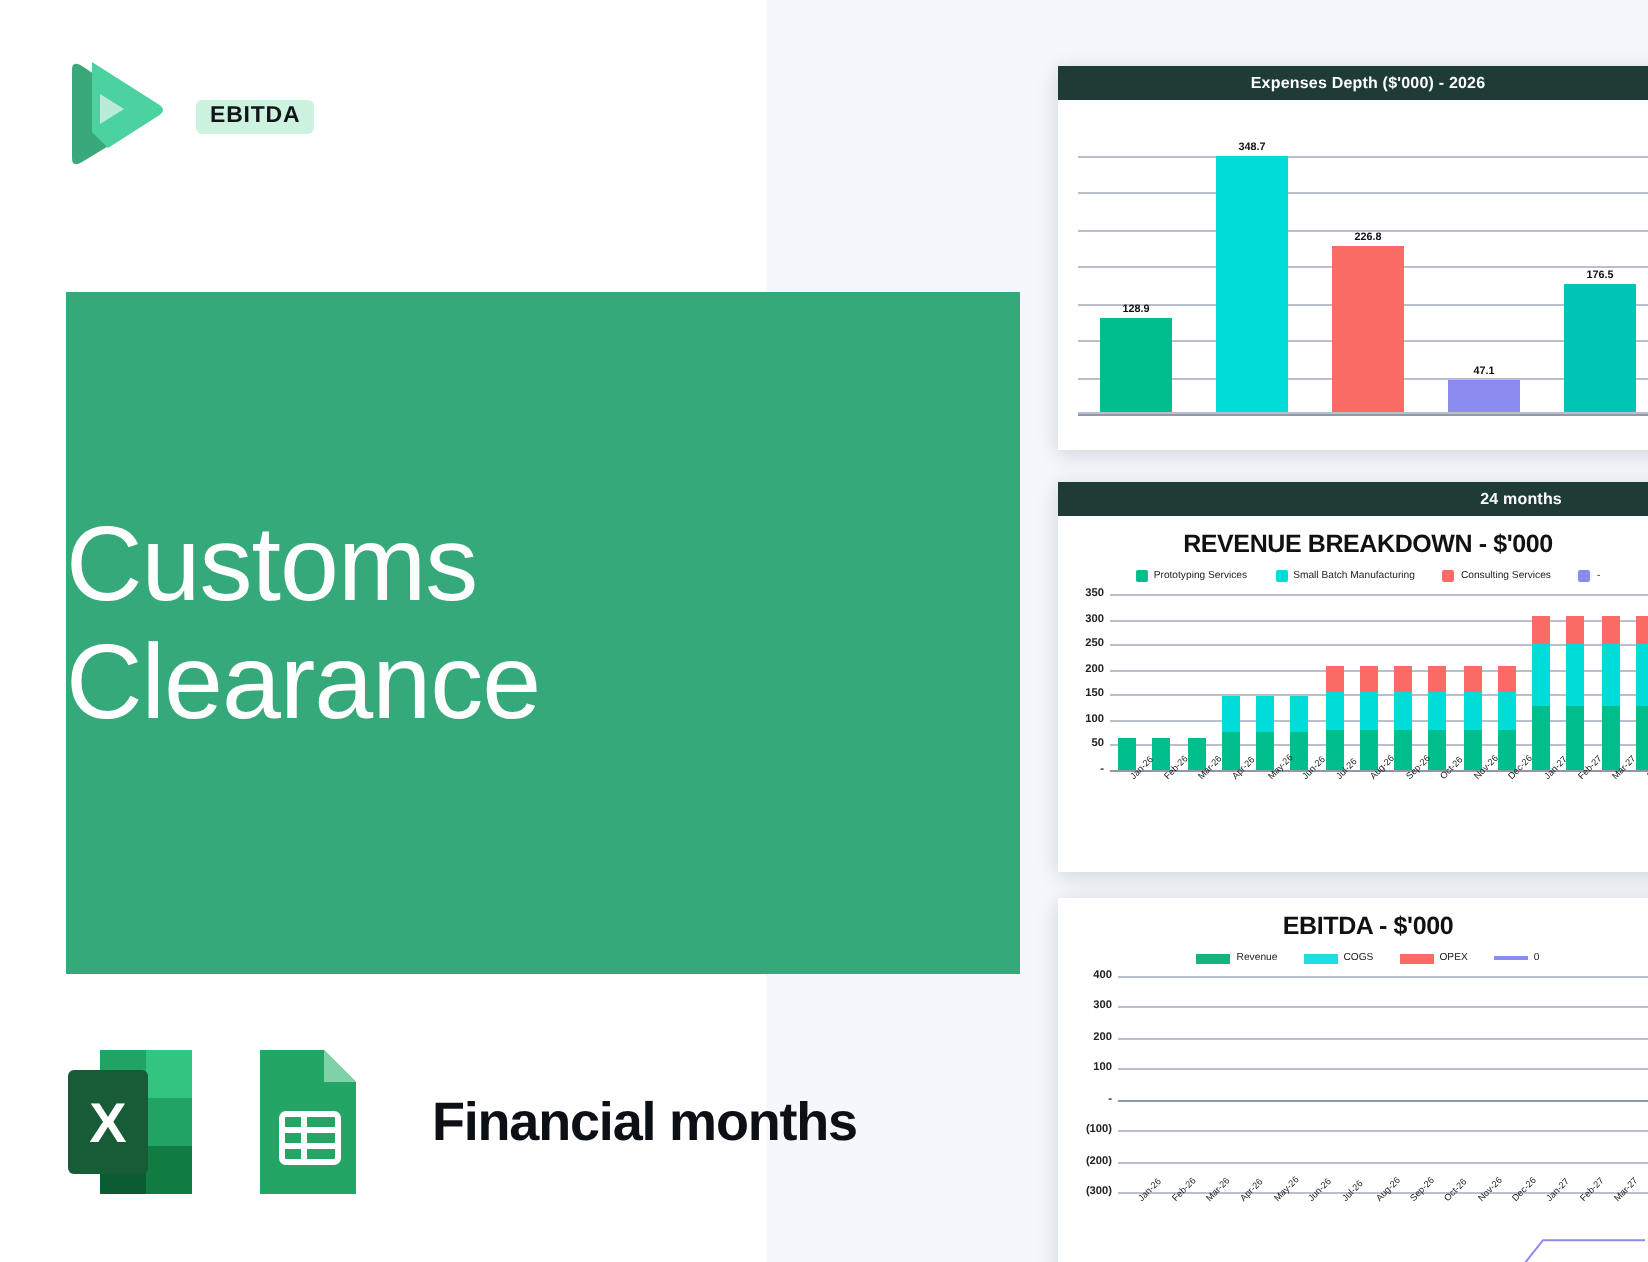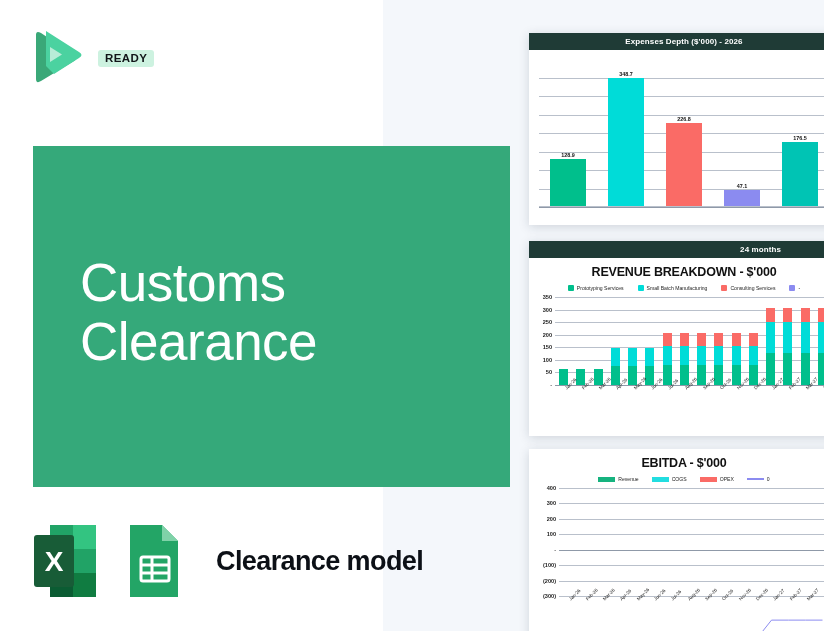--- a/index.html
+++ b/index.html
@@ -49,21 +49,20 @@
   .hero-title {
     position:absolute;
     left:33px; top:253px;
     width:440px;
     color:#ffffff;
     font-size:53px;
     line-height:1.12;
     font-weight:400;
     letter-spacing:-0.5px;
     white-space:pre-line;
-    margin-left:47px;
   }
 
   
   .filerow { position:absolute; left:28px; top:521px; display:flex; align-items:center; }
   .icon-excel, .icon-sheets { width:76px; height:80px; flex:none; }
   .icon-sheets { margin-left:12px; }
   .filerow-label {
     margin-left:24px;
     font-size:27px;
     font-weight:800;
@@ -164,21 +163,21 @@
 
   <div class="brand">
     <div class="logo-mark">
       <svg width="62" height="62" viewBox="0 0 62 62">
         <path d="M12 9 L12 53 Q12 58 17 55 L50 35 Q55 32 50 29 L17 7 Q12 4 12 9 Z" fill="#3aa878"></path>
         <path d="M22 5 L55 26 Q60 29 55 32 L30 48 L22 40 Z" fill="#4bd2a0"></path>
         <path d="M26 21 L38 28.5 L26 36 Z" fill="#b9ecd7"></path>
       </svg>
     </div>
     <div class="brand-text">
-      <span class="ready-badge">READY</span>
+      <span class="ready-badge">EBITDA</span>
     </div>
   </div>
 
   <div class="hero"></div>
   <div class="hero-title">Customs
 Clearance</div>
 
   <div class="filerow">
     <div class="icon-excel">
       <svg width="76" height="80" viewBox="0 0 76 80">
@@ -195,21 +194,21 @@
     <div class="icon-sheets">
       <svg width="76" height="80" viewBox="0 0 76 80">
         <path d="M14 4 h32 l16 16 v56 H14 Z" fill="#23a566"></path>
         <path d="M46 4 l16 16 H46 Z" fill="#7fd2a8"></path>
         <rect x="25" y="36" width="28" height="24" rx="2" fill="none" stroke="#ffffff" stroke-width="3"></rect>
         <line x1="25" y1="44" x2="53" y2="44" stroke="#ffffff" stroke-width="3"></line>
         <line x1="25" y1="52" x2="53" y2="52" stroke="#ffffff" stroke-width="3"></line>
         <line x1="36" y1="36" x2="36" y2="60" stroke="#ffffff" stroke-width="3"></line>
       </svg>
     </div>
-    <div class="filerow-label">Clearance model</div>
+    <div class="filerow-label">Financial months</div>
   </div>
 
   <div class="card" id="card-expenses">
     <div class="card-banner">Expenses Depth ($'000) - 2026</div>
     <div class="plot" id="plot-expenses">
       <div class="gridlines" id="grid-expenses">
           <div class="gridline" style="top: 12.5%;"></div>
           <div class="gridline" style="top: 25%;"></div>
           <div class="gridline" style="top: 37.5%;"></div>
           <div class="gridline" style="top: 50%;"></div>

